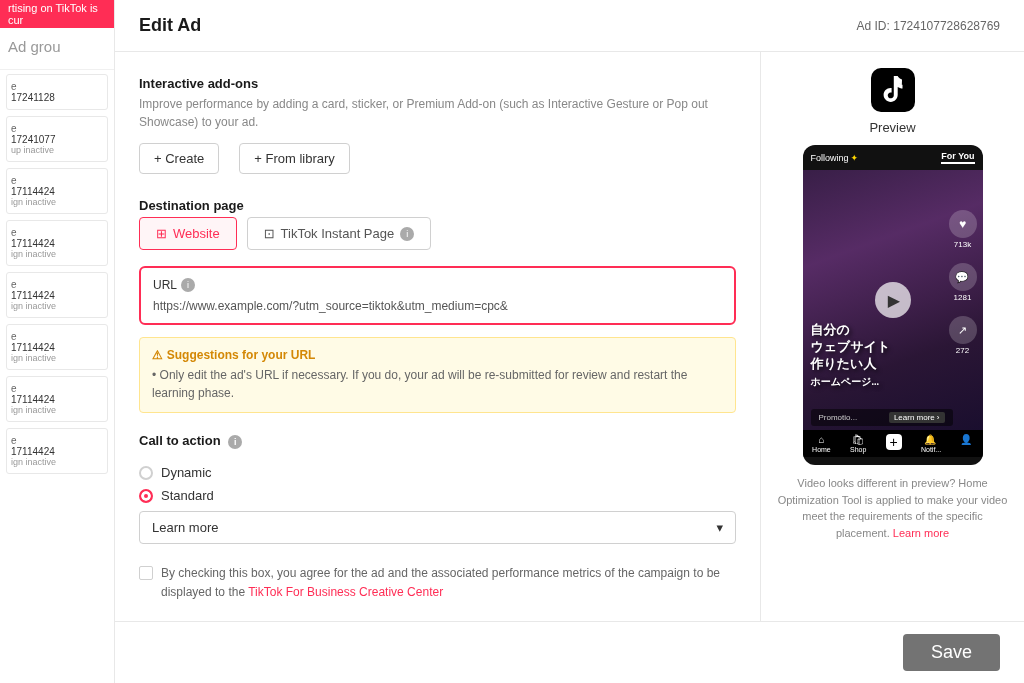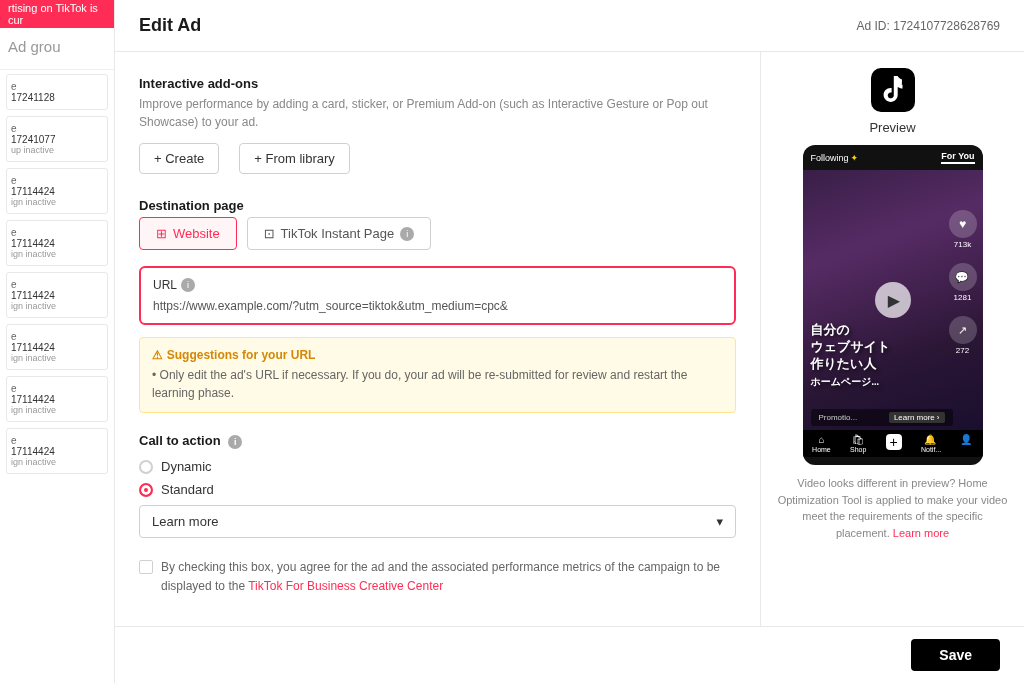--- a/index.html
+++ b/index.html
@@ -83,21 +83,21 @@
     .phone-icon-item { display: flex; flex-direction: column; align-items: center; }
     .phone-icon-circle { width: 28px; height: 28px; background: rgba(255,255,255,0.2); border-radius: 50%; display: flex; align-items: center; justify-content: center; }
     .phone-icon-count { color: #fff; font-size: 8px; margin-top: 2px; }
     .phone-bottom { background: #000; padding: 4px 0; display: flex; justify-content: space-around; }
     .phone-bottom-item { display: flex; flex-direction: column; align-items: center; gap: 1px; color: #fff; font-size: 7px; }
     .preview-note { font-size: 11px; color: #888; margin-top: 10px; line-height: 1.5; text-align: center; }
     .preview-note .link { color: #ff2d55; cursor: pointer; }
 
     
     .footer { background: #fff; border-top: 1px solid #e8e8e8; padding: 12px 24px; display: flex; justify-content: flex-end; }
-    .save-btn { background: #000000; color: white; border: none; border-radius: 4px; padding: 8px 28px; font-size: 14px; font-weight: 700; cursor: pointer; }
+    .save-btn { background: #737373; color: white; border: none; border-radius: 4px; padding: 8px 28px; font-size: 18px; font-weight: 400; cursor: pointer; }
 
     .info-icon { display: inline-flex; align-items: center; justify-content: center; width: 14px; height: 14px; background: #aaa; border-radius: 50%; color: white; font-size: 9px; cursor: pointer; }
   </style>
 </head>
 <body>
 
 <div class="app-container">
 
   <div class="sidebar">
     <div class="sidebar-top-banner">
@@ -210,21 +210,21 @@
           <div class="suggestion-text">
             <span>• </span><span>Only edit the ad's URL if necessary. If you do, your ad will be re-submitted for review and restart the learning phase.</span>
           </div>
         </div>
 
         <div class="cta-section">
           <div class="section-title">
             <span>Call to action</span>
             <span class="info-icon" style="margin-left:4px;">i</span>
           </div>
-          <div style="margin-top: 10px; text-align: center;">
+          <div style="margin-top: 16px; text-align: center;">
             <div class="radio-item">
               <div class="radio-circle"></div>
               <span>Dynamic</span>
             </div>
             <div class="radio-item">
               <div class="radio-circle selected"></div>
               <span>Standard</span>
             </div>
           </div>
           <div class="select-dropdown">

